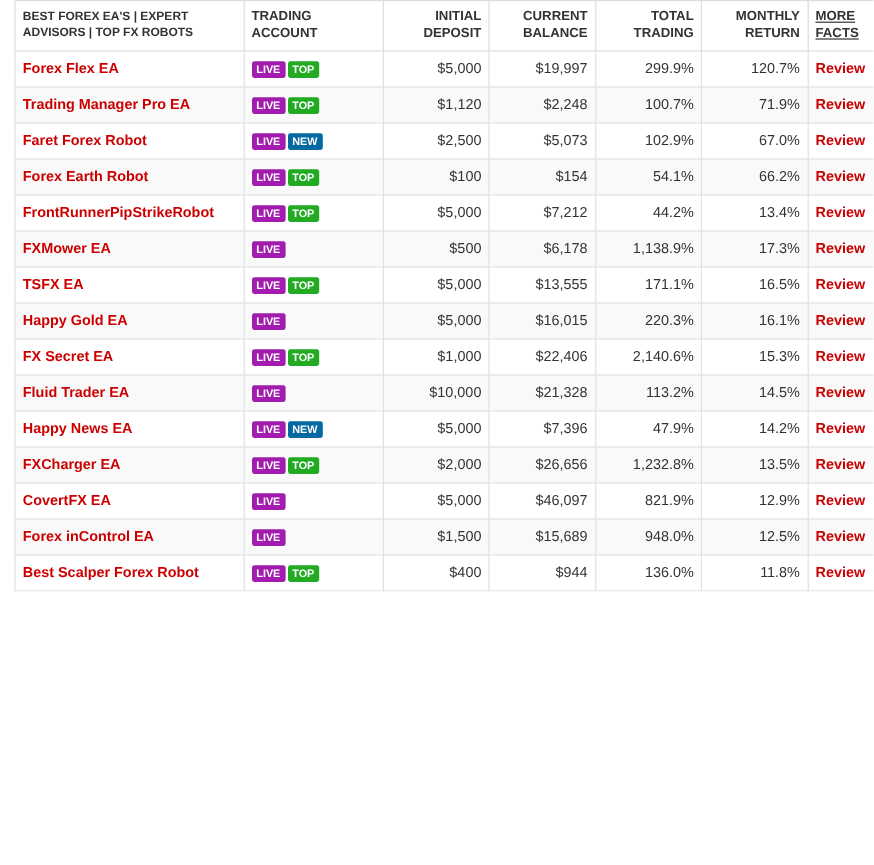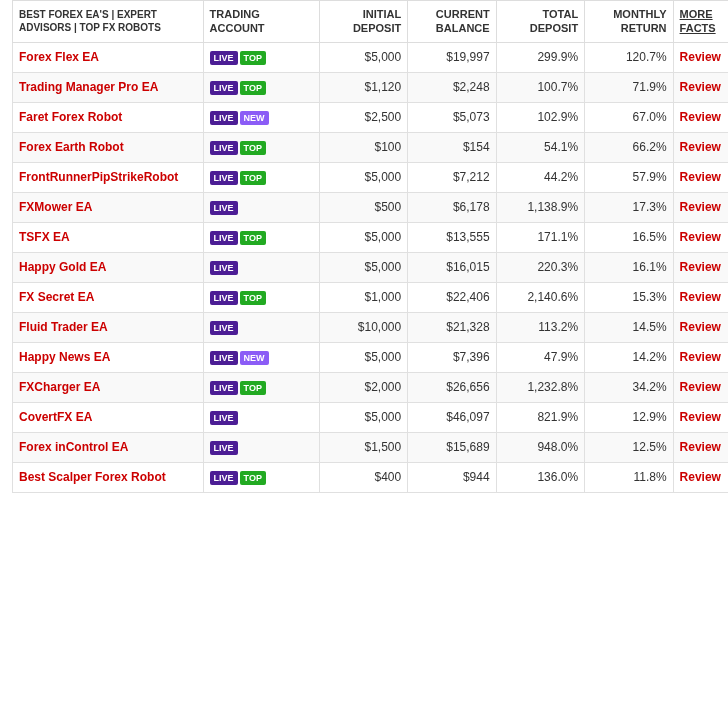--- a/index.html
+++ b/index.html
@@ -50,40 +50,40 @@
       font-size: 12px;
       color: #333;
     }
     .ea-name {
       color: #cc0000;
       font-weight: bold;
       font-size: 12px;
       cursor: pointer;
     }
     .badge-live {
-      background: #4c1d95;
+      background: #a21caf;
       color: #fff;
       font-size: 9px;
       font-weight: bold;
       padding: 2px 4px;
       border-radius: 2px;
       margin-right: 2px;
       display: inline-block;
     }
     .badge-top {
       background: #22aa22;
       color: #fff;
       font-size: 9px;
       font-weight: bold;
       padding: 2px 4px;
       border-radius: 2px;
       display: inline-block;
     }
     .badge-new {
-      background: #8b5cf6;
+      background: #0369a1;
       color: #fff;
       font-size: 9px;
       font-weight: bold;
       padding: 2px 4px;
       border-radius: 2px;
       display: inline-block;
     }
     .review-link {
       color: #cc0000;
       font-weight: bold;
@@ -98,21 +98,21 @@
 <body>
 
 <div class="table-container">
   <table>
     <thead>
       <tr>
         <th style="width:160px; font-size:10px;">BEST FOREX EA'S | EXPERT ADVISORS | TOP FX ROBOTS</th>
         <th style="width:105px;">TRADING ACCOUNT</th>
         <th class="num" style="width:80px;">INITIAL DEPOSIT</th>
         <th class="num" style="width:80px;">CURRENT BALANCE</th>
-        <th class="num" style="width:80px;">TOTAL DEPOSIT</th>
+        <th class="num" style="width:80px;">TOTAL TRADING</th>
         <th class="num" style="width:80px;">MONTHLY RETURN</th>
         <th style="width:60px;text-decoration:underline;">MORE FACTS</th>
       </tr>
     </thead>
     <tbody id="table-body">
     <tr>
           <td><span class="ea-name">Forex Flex EA</span></td>
           <td><span class="badge-live">LIVE</span><span class="badge-top">TOP</span></td>
           <td class="num">$5,000</td>
           <td class="num">$19,997</td>
@@ -146,21 +146,21 @@
           <td class="num">54.1%</td>
           <td class="num">66.2%</td>
           <td><span class="review-link">Review</span></td>
         </tr>
         <tr>
           <td><span class="ea-name">FrontRunnerPipStrikeRobot</span></td>
           <td><span class="badge-live">LIVE</span><span class="badge-top">TOP</span></td>
           <td class="num">$5,000</td>
           <td class="num">$7,212</td>
           <td class="num">44.2%</td>
-          <td class="num">57.9%</td>
+          <td class="num">13.4%</td>
           <td><span class="review-link">Review</span></td>
         </tr>
         <tr>
           <td><span class="ea-name">FXMower EA</span></td>
           <td><span class="badge-live">LIVE</span></td>
           <td class="num">$500</td>
           <td class="num">$6,178</td>
           <td class="num">1,138.9%</td>
           <td class="num">17.3%</td>
           <td><span class="review-link">Review</span></td>
@@ -209,21 +209,21 @@
           <td class="num">47.9%</td>
           <td class="num">14.2%</td>
           <td><span class="review-link">Review</span></td>
         </tr>
         <tr>
           <td><span class="ea-name">FXCharger EA</span></td>
           <td><span class="badge-live">LIVE</span><span class="badge-top">TOP</span></td>
           <td class="num">$2,000</td>
           <td class="num">$26,656</td>
           <td class="num">1,232.8%</td>
-          <td class="num">34.2%</td>
+          <td class="num">13.5%</td>
           <td><span class="review-link">Review</span></td>
         </tr>
         <tr>
           <td><span class="ea-name">CovertFX EA</span></td>
           <td><span class="badge-live">LIVE</span></td>
           <td class="num">$5,000</td>
           <td class="num">$46,097</td>
           <td class="num">821.9%</td>
           <td class="num">12.9%</td>
           <td><span class="review-link">Review</span></td>

